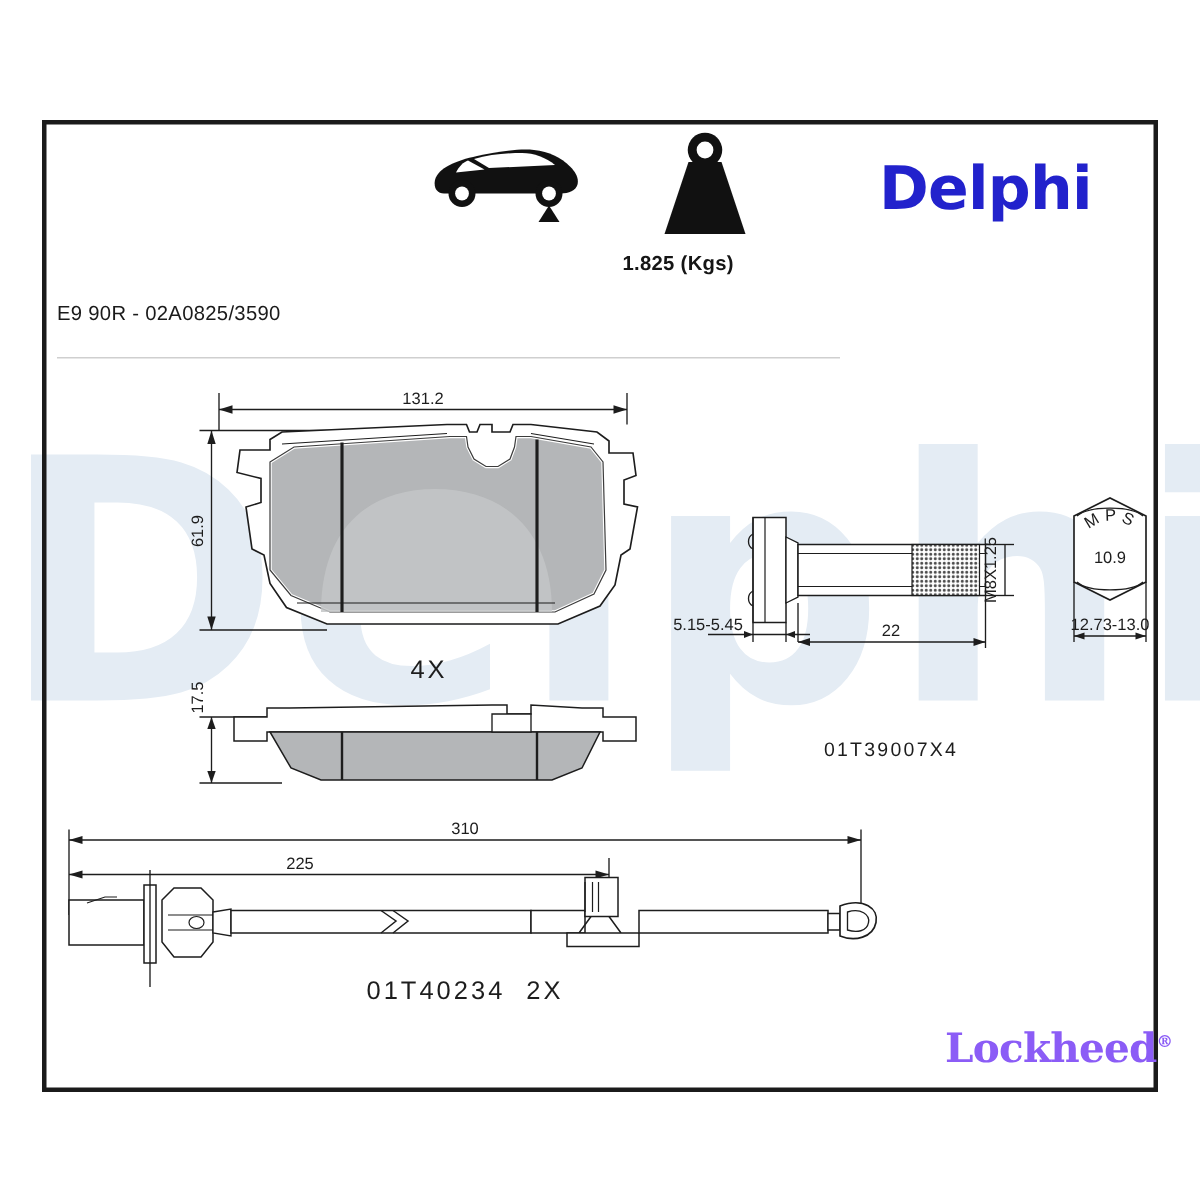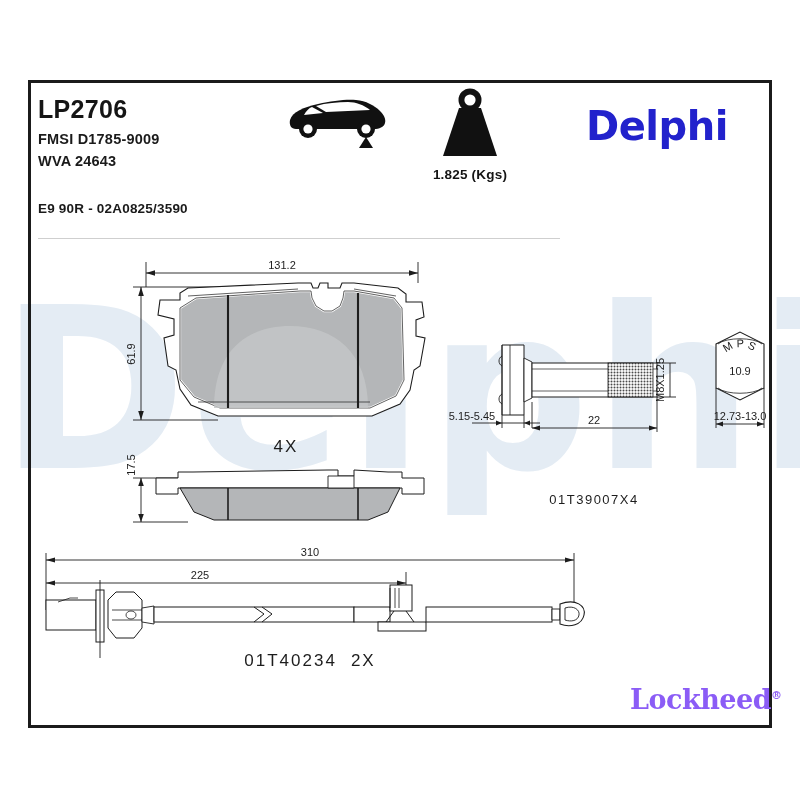--- a/index.html
+++ b/index.html
@@ -47,31 +47,31 @@
   .hdr-code {
     font-size: 25px; font-weight: bold; color: #151515;
     letter-spacing: 0.3px; margin-bottom: 7px;
   }
   .hdr-line {
     font-size: 14.5px; font-weight: bold; color: #1a1a1a;
     letter-spacing: 0.2px; margin-bottom: 6px;
   }
   #approval {
     position: absolute; left: 38px; top: 201px; z-index: 5;
-    font-size: 13.5px; font-weight: bold; color: #1a1a1a; letter-spacing: 0.2px;
+    font-size: 13.5px; font-weight: normal; color: #1a1a1a; letter-spacing: 0.2px;
   }
 
   #divider {
     position: absolute; left: 38px; top: 238px;
     width: 522px; height: 1px; background: #cfcfcf; z-index: 5;
   }
 
   
   #axle-icon { position: absolute; left: 282px; top: 88px; z-index: 5; }
-  #weight-icon { position: absolute; left: 415px; top: 86px; z-index: 5; text-align: center; width: 110px; }
+  #weight-icon { position: absolute; left: 415px; top: 86px; z-index: 5; text-align: left; width: 110px; }
   #weight-label {
     font-size: 13.5px; font-weight: bold; color: #151515;
     margin-top: 1px; letter-spacing: 0.2px;
   }
 
   
   #delphi-logo {
     position: absolute; left: 586px; top: 103px; z-index: 5;
     font-family: "DejaVu Sans", sans-serif;
     font-size: 40px; font-weight: bold;
@@ -107,25 +107,20 @@
 </style>
 </head>
 <body>
 
 <div id="page">
 
   <div id="watermark" style="color: rgb(228, 236, 244);">Delphi</div>
 
   <div id="frame"></div>
 
-  <div id="header-text">
-    <div class="hdr-code">LP2706</div>
-    <div class="hdr-line">FMSI D1785-9009</div>
-    <div class="hdr-line">WVA 24643</div>
-  </div>
   <div id="approval">E9 90R - 02A0825/3590</div>
   <div id="divider"></div>
 
   <div id="axle-icon">
     <svg width="110" height="62" viewBox="0 0 110 62">
       <path d="M8 32 C10 24 22 19 36 16 C50 13 64 11 74 12 C84 13 92 17 98 23
                C102 27 104 31 103 35 C102 39 97 41 92 41 L14 41 C9 41 7 37 8 32 Z" fill="#111111"></path>
       <path d="M34 18 C44 15 56 14 66 14 C74 14 82 17 88 22 L44 24 Z" fill="#ffffff"></path>
       <path d="M30 19 L41 25 L22 27 C24 23 27 20 30 19 Z" fill="#ffffff"></path>
       <circle cx="26" cy="41" r="9" fill="#111111"></circle>

